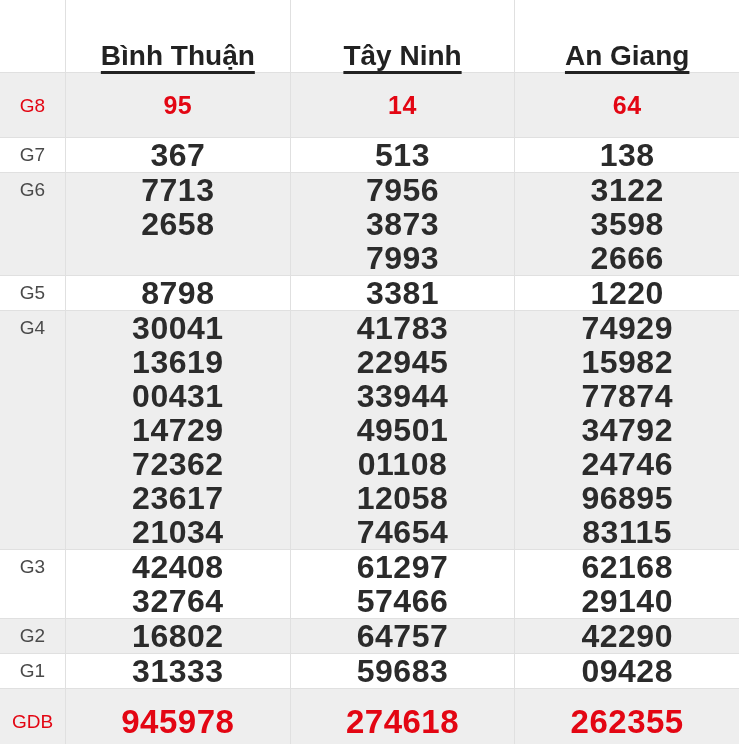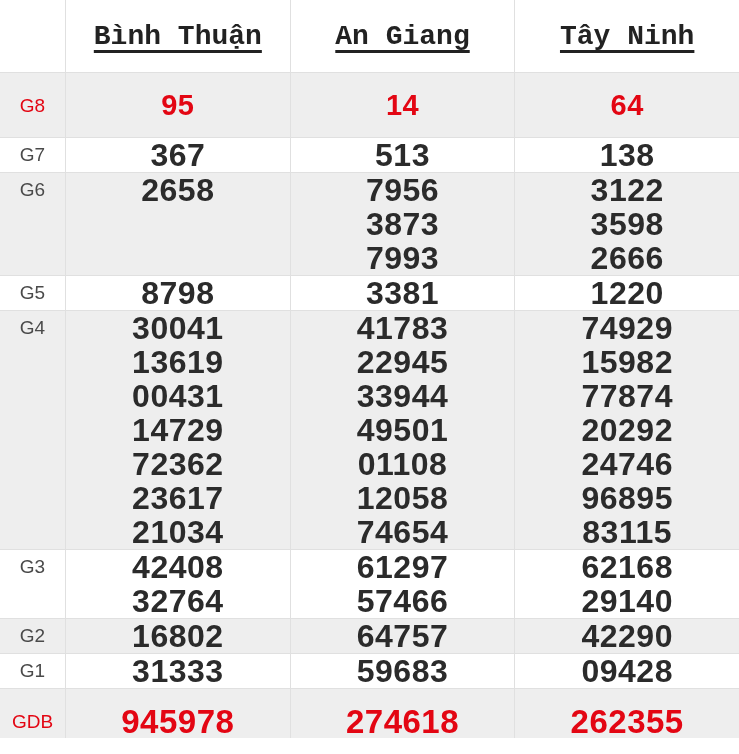--- a/index.html
+++ b/index.html
@@ -34,49 +34,49 @@
     text-align:center;
   }
   .col:last-child{border-right:none;}
   .num{
     display:block;line-height:34px;
     font-size:32px;font-weight:700;color:var(--num);
     letter-spacing:0.5px;
   }
   
   .grp.g8-row{height:65px;}
-  .grp.g8-row .num{line-height:65px;font-size:29px;color:var(--red);}
-  .grp.gdb-row{height:50px;}
+  .grp.g8-row .num{line-height:65px;font-size:25px;color:var(--red);}
+  .grp.gdb-row{height:56px;}
   .grp.gdb-row .num{line-height:66px;font-size:33px;color:var(--red);}
   
-  .header-row .col{display:flex;align-items:center;justify-content:center;font-family:Liberation Mono, monospace;}
+  .header-row .col{display:flex;align-items:flex-end;justify-content:center;}
   .header-row .label-cell{border-right:1px solid var(--border);}
   .hdr{
     font-size:28px;font-weight:700;color:var(--header);
     text-decoration:underline;
     text-decoration-thickness:3px;
     text-underline-offset:6px;
     cursor:pointer;
   }
 </style>
 </head>
 <body>
 
 <div class="board">
 
   <div class="grp header-row">
     <div class="label-cell"></div>
     <div class="col">
       <span class="hdr">Bình Thuận</span>
     </div>
     <div class="col">
+      <span class="hdr">Tây Ninh</span>
+    </div>
+    <div class="col">
       <span class="hdr">An Giang</span>
-    </div>
-    <div class="col">
-      <span class="hdr">Tây Ninh</span>
     </div>
   </div>
 
   <div class="grp band tall g8-row">
     <div class="label-cell red-lbl">
       <span class="lbl">G8</span>
     </div>
     <div class="col">
       <span class="num">95</span>
     </div>
@@ -101,20 +101,21 @@
     <div class="col">
       <span class="num">138</span>
     </div>
   </div>
 
   <div class="grp band">
     <div class="label-cell">
       <span class="lbl">G6</span>
     </div>
     <div class="col">
+      <span class="num">7713</span>
       <span class="num">2658</span>
     </div>
     <div class="col">
       <span class="num">7956</span>
       <span class="num">3873</span>
       <span class="num">7993</span>
     </div>
     <div class="col">
       <span class="num">3122</span>
       <span class="num">3598</span>
@@ -156,21 +157,21 @@
       <span class="num">33944</span>
       <span class="num">49501</span>
       <span class="num">01108</span>
       <span class="num">12058</span>
       <span class="num">74654</span>
     </div>
     <div class="col">
       <span class="num">74929</span>
       <span class="num">15982</span>
       <span class="num">77874</span>
-      <span class="num">20292</span>
+      <span class="num">34792</span>
       <span class="num">24746</span>
       <span class="num">96895</span>
       <span class="num">83115</span>
     </div>
   </div>
 
   <div class="grp">
     <div class="label-cell">
       <span class="lbl">G3</span>
     </div>

